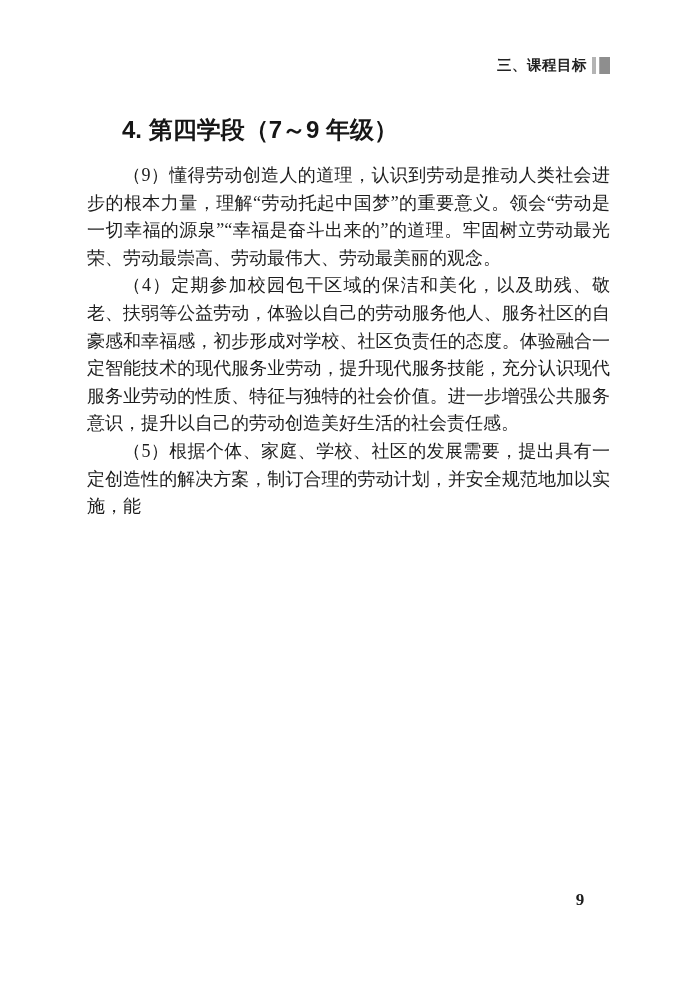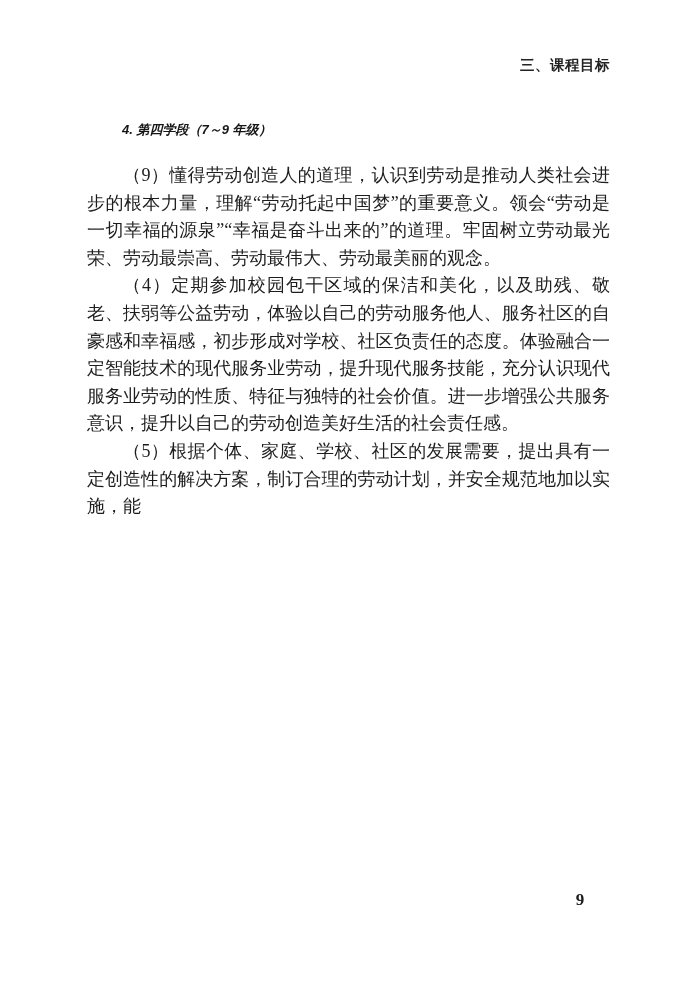--- a/index.html
+++ b/index.html
@@ -17,21 +17,20 @@
     color: #1d1d1d;
   }
   
   .running-header {
     position: absolute;
     top: 56px;
     right: 85px;
     display: flex;
     align-items: center;
     height: 19px;
-    flex-direction: column;
   }
   .running-header .title {
     font-family: "Liberation Sans", "DejaVu Sans", sans-serif;
     font-weight: bold;
     font-size: 14.5px;
     letter-spacing: 0.5px;
     color: #222222;
     white-space: nowrap;
   }
   .running-header .rule-thin {
@@ -63,27 +62,26 @@
   .content p {
     margin: 0;
     padding: 0;
   }
   .content p.indent {
     text-indent: 2em;
   }
   .section-heading {
     font-family: "Liberation Sans", "DejaVu Sans", sans-serif;
     font-weight: bold;
-    font-size: 13px;
+    font-size: 24px;
     line-height: 26px;
     margin: 19px 0 19px 0;
     text-indent: 35px;
     text-align: left;
     color: #161616;
-    font-style: italic;
   }
   .page-number {
     position: absolute;
     left: 569px;
     top: 890px;
     width: 22px;
     text-align: center;
     font-size: 17px;
     font-weight: bold;
     color: #1d1d1d;

